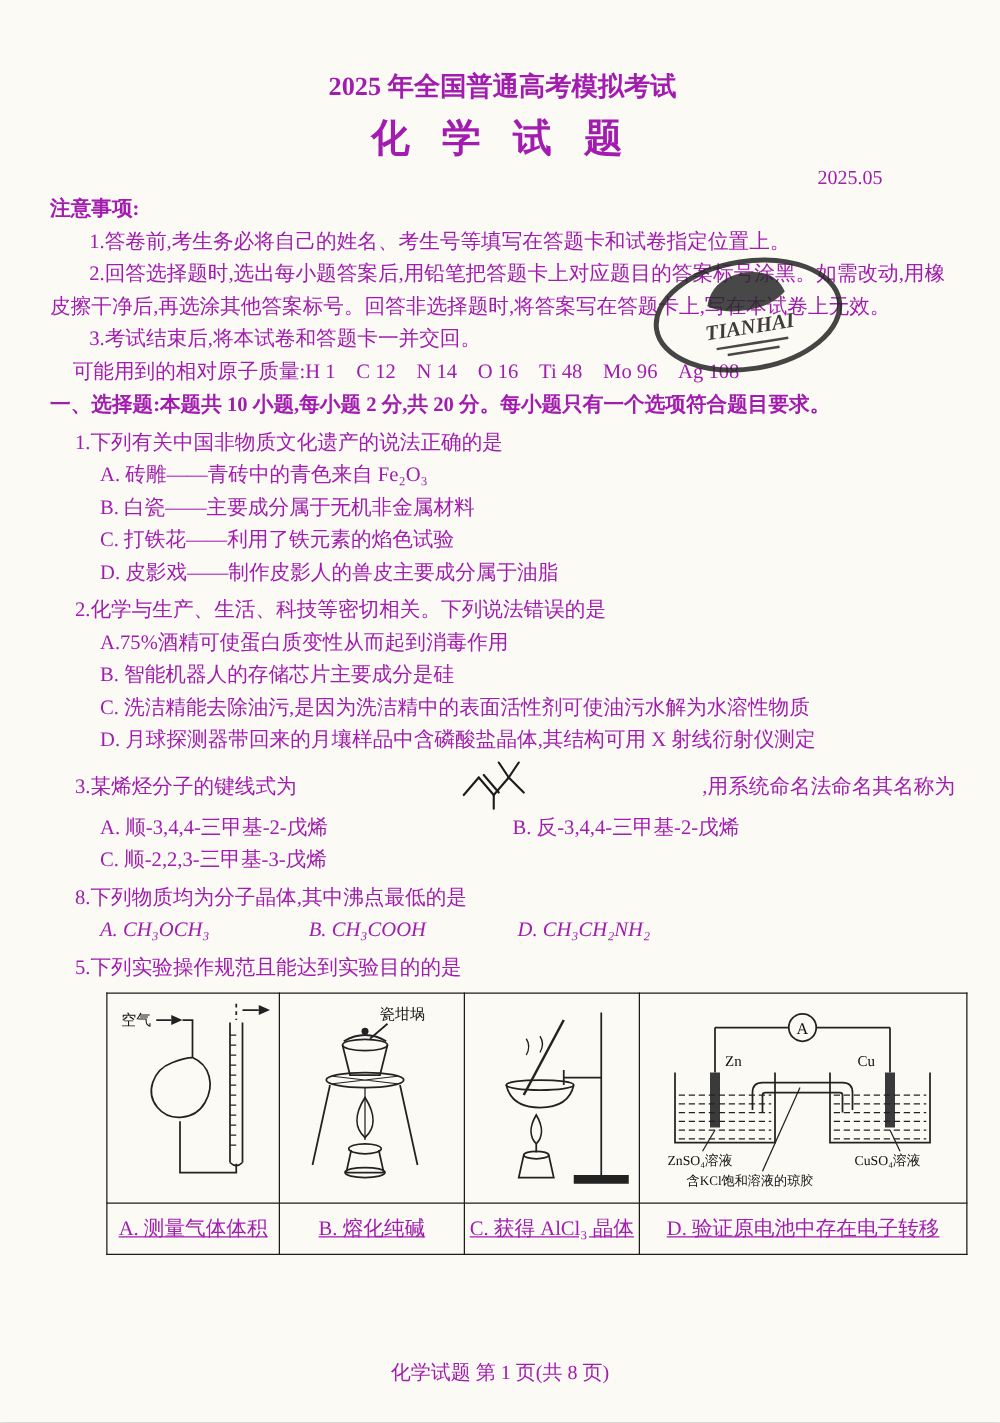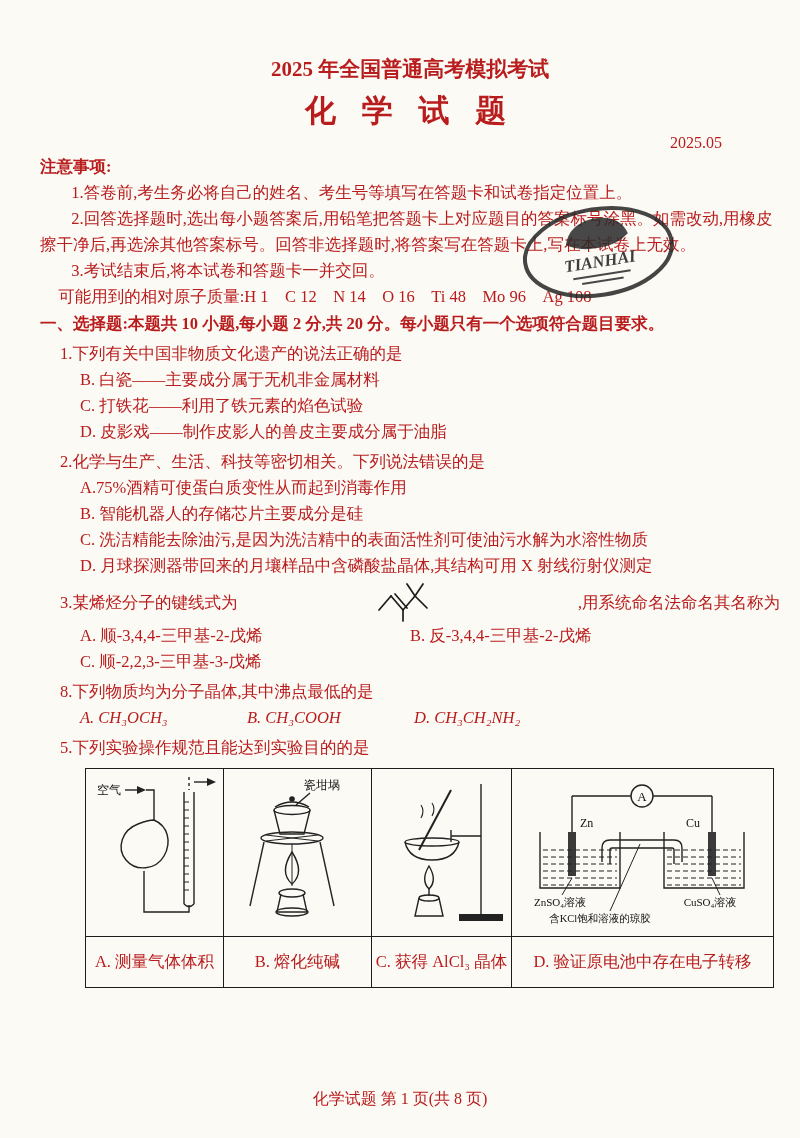--- a/index.html
+++ b/index.html
@@ -1,22 +1,22 @@
 <!DOCTYPE html>
 <html><head>
 <meta charset="utf-8">
 <style>
   * { box-sizing: border-box; }
   html,body { margin:0; padding:0; background:#d9d9d9; }
   .page {
     width: 800px; height: 1138px; margin: 0 auto; position: relative;
-    background: #fbfaf5; color: #b91c1c; overflow: hidden;
+    background: #fbfaf5; color: #a21caf; overflow: hidden;
     font-family: "Liberation Serif", "DejaVu Serif", serif;
     font-size: 16.5px; line-height: 26px;
-    padding: 46px 20px 0 40px;
+    padding: 46px 36px 0 40px;
     box-shadow: 0 0 6px rgba(0,0,0,.35);
   }
   .exam-title { text-align:center; font-size:21px; font-weight:bold; margin:8px 0 6px; line-height:30px; }
   .subject-title { text-align:center; font-size:31px; font-weight:bold; letter-spacing:9px; margin:6px 0 0; line-height:42px; }
   .date-line { text-align:right; padding-right:58px; font-size:16px; line-height:22px; }
   .notice-head { font-weight:bold; line-height:26px; }
   p.n { margin:0; text-indent:1.9em; }
   p.flat { margin:0; text-indent:1.1em; }
   .sec { font-weight:bold; margin:1px 0; }
   .q { margin-top:4px; }
@@ -24,21 +24,21 @@
   .opt { margin:0 0 0 40px; }
   .q3stem { margin-left:20px; display:flex; align-items:center; gap:4px; }
   .formula-svg { flex:0 0 auto; margin-top:-4px; }
   .grid2 { display:grid; grid-template-columns:330px auto; margin-left:40px; }
   .row4 { display:flex; margin-left:40px; }
   .row4 .cell4 { width:167px;font-style:italic; }
   .row4 .cell4:last-child { width:auto; }
   table.exp { border-collapse:collapse; table-layout:fixed; width:688px; margin:7px 0 16px 45px; }
   table.exp td { border:1.6px solid #1c1c1c; padding:0; text-align:center; vertical-align:middle; }
   td.img-cell { height:168px; }
-  td.cap-cell { height:51px; font-size:16.5px; }
+  td.cap-cell { height:41px; font-size:16.5px;text-decoration:underline; }
   .footer { position:absolute; left:0; bottom:26px; width:100%; text-align:center; font-size:16px; }
   .stamp { position:absolute; left:518px; top:200px; transform:rotate(-9deg); opacity:.85; pointer-events:none; }
   svg { display:block; margin:0 auto; }
   .formula-svg, .stamp svg { display:inline-block; }
 </style>
 </head>
 <body>
 
 <div class="page">
 
@@ -58,20 +58,21 @@
   <div class="notice-head">注意事项:</div>
   <p class="n">1.答卷前,考生务必将自己的姓名、考生号等填写在答题卡和试卷指定位置上。</p>
   <p class="n">2.回答选择题时,选出每小题答案后,用铅笔把答题卡上对应题目的答案标号涂黑。如需改动,用橡皮擦干净后,再选涂其他答案标号。回答非选择题时,将答案写在答题卡上,写在本试卷上无效。</p>
   <p class="n">3.考试结束后,将本试卷和答题卡一并交回。</p>
   <p class="flat">可能用到的相对原子质量:H 1　C 12　N 14　O 16　Ti 48　Mo 96　Ag 108</p>
 
   <div class="sec">一、选择题:本题共 10 小题,每小题 2 分,共 20 分。每小题只有一个选项符合题目要求。</div>
 
   <div class="q">
     <div class="stem">1.下列有关中国非物质文化遗产的说法正确的是</div>
+    <div class="opt">A. 砖雕——青砖中的青色来自 Fe₂O₃</div>
     <div class="opt">B. 白瓷——主要成分属于无机非金属材料</div>
     <div class="opt">C. 打铁花——利用了铁元素的焰色试验</div>
     <div class="opt">D. 皮影戏——制作皮影人的兽皮主要成分属于油脂</div>
   </div>
 
   <div class="q">
     <div class="stem">2.化学与生产、生活、科技等密切相关。下列说法错误的是</div>
     <div class="opt">A.75%酒精可使蛋白质变性从而起到消毒作用</div>
     <div class="opt">B. 智能机器人的存储芯片主要成分是硅</div>
     <div class="opt">C. 洗洁精能去除油污,是因为洗洁精中的表面活性剂可使油污水解为水溶性物质</div>

